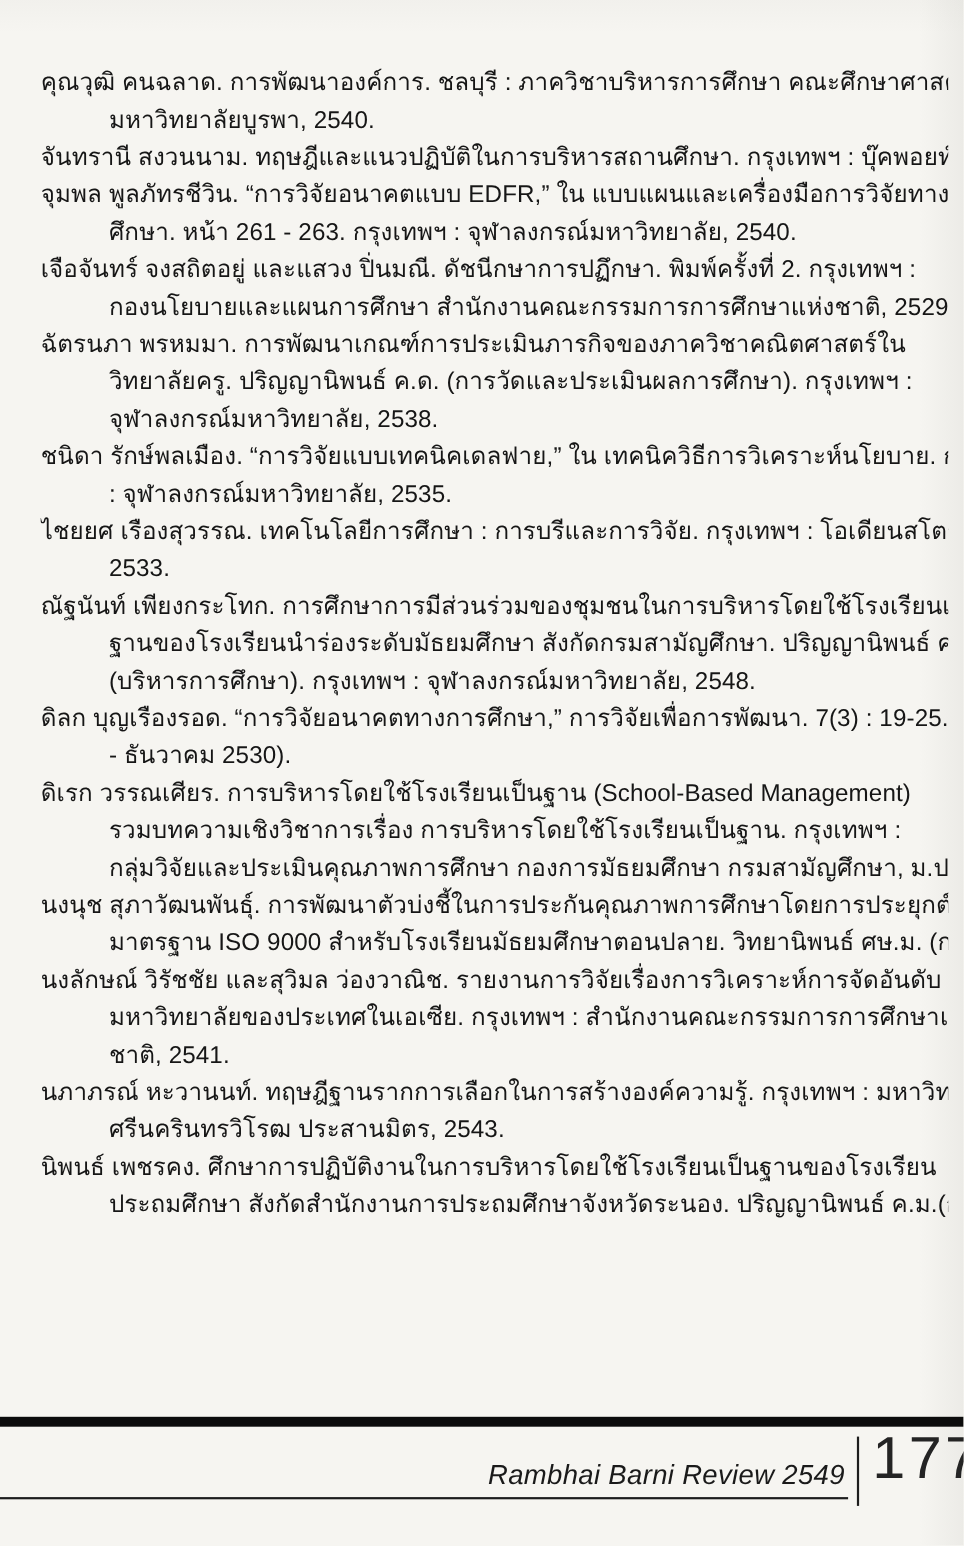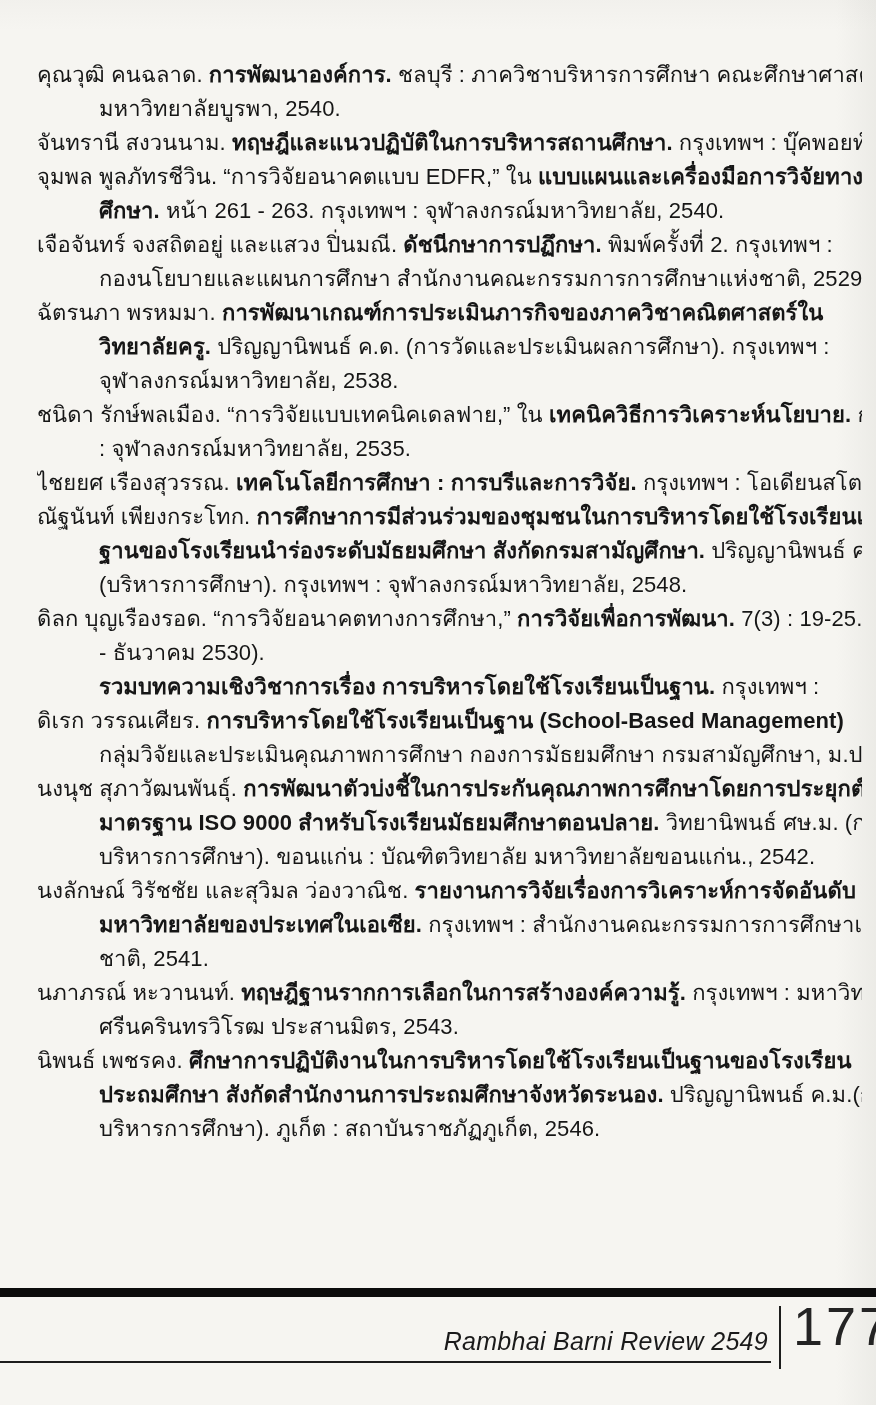--- a/index.html
+++ b/index.html
@@ -24,21 +24,21 @@
     top: 58px; left: 37px; right: 14px;
   }
   .ref-line {
     font-size: 22px;
     line-height: 34px;
     white-space: nowrap;
     letter-spacing: 0.1px;
     overflow: hidden;
   }
   .ref-line.cont { padding-left: 62px; }
-  .seg-b { font-weight: bold; }
+  .seg-b { font-weight: normal; }
   .footer-bar {
     position: absolute; left: 0; top: 1288px;
     width: 876px; height: 9px;
     background: #0c0c0c;
   }
   .footer-rule {
     position: absolute; left: 0; top: 1361px;
     width: 771px; height: 2px;
     background: #1d1d1d;
   }
@@ -89,53 +89,52 @@
       <div class="ref-line"><span>ฉัตรนภา  พรหมมา. </span><span class="seg-b">การพัฒนาเกณฑ์การประเมินภารกิจของภาควิชาคณิตศาสตร์ใน</span></div>
       <div class="ref-line cont"><span class="seg-b">วิทยาลัยครู. </span><span>ปริญญานิพนธ์  ค.ด. (การวัดและประเมินผลการศึกษา). กรุงเทพฯ :</span></div>
       <div class="ref-line cont"><span>จุฬาลงกรณ์มหาวิทยาลัย, 2538.</span></div>
     </div>
     <div>
       <div class="ref-line"><span>ชนิดา  รักษ์พลเมือง. “การวิจัยแบบเทคนิคเดลฟาย,” ใน </span><span class="seg-b">เทคนิควิธีการวิเคราะห์นโยบาย. </span><span>กรุงเทพฯ</span></div>
       <div class="ref-line cont"><span>: จุฬาลงกรณ์มหาวิทยาลัย, 2535.</span></div>
     </div>
     <div>
       <div class="ref-line"><span>ไชยยศ  เรืองสุวรรณ. </span><span class="seg-b">เทคโนโลยีการศึกษา : การบรีและการวิจัย. </span><span>กรุงเทพฯ : โอเดียนสโตร์,</span></div>
+      <div class="ref-line cont"><span>2533.</span></div>
     </div>
     <div>
       <div class="ref-line"><span>ณัฐนันท์  เพียงกระโทก. </span><span class="seg-b">การศึกษาการมีส่วนร่วมของชุมชนในการบริหารโดยใช้โรงเรียนเป็น</span></div>
       <div class="ref-line cont"><span class="seg-b">ฐานของโรงเรียนนำร่องระดับมัธยมศึกษา สังกัดกรมสามัญศึกษา. </span><span>ปริญญานิพนธ์  ค.ม.</span></div>
       <div class="ref-line cont"><span>(บริหารการศึกษา). กรุงเทพฯ : จุฬาลงกรณ์มหาวิทยาลัย, 2548.</span></div>
     </div>
     <div>
       <div class="ref-line"><span>ดิลก  บุญเรืองรอด. “การวิจัยอนาคตทางการศึกษา,” </span><span class="seg-b">การวิจัยเพื่อการพัฒนา. </span><span>7(3) : 19-25. (มกราคม</span></div>
       <div class="ref-line cont"><span>- ธันวาคม  2530).</span></div>
     </div>
     <div>
+      <div class="ref-line"><span>ดิเรก  วรรณเศียร. </span><span class="seg-b">การบริหารโดยใช้โรงเรียนเป็นฐาน (School-Based Management)</span></div>
       <div class="ref-line cont"><span class="seg-b">รวมบทความเชิงวิชาการเรื่อง การบริหารโดยใช้โรงเรียนเป็นฐาน. </span><span>กรุงเทพฯ :</span></div>
-      <div class="ref-line"><span>ดิเรก  วรรณเศียร. </span><span class="seg-b">การบริหารโดยใช้โรงเรียนเป็นฐาน (School-Based Management)</span></div>
       <div class="ref-line cont"><span>กลุ่มวิจัยและประเมินคุณภาพการศึกษา กองการมัธยมศึกษา กรมสามัญศึกษา, ม.ป.ป.</span></div>
     </div>
     <div>
       <div class="ref-line"><span>นงนุช  สุภาวัฒนพันธุ์. </span><span class="seg-b">การพัฒนาตัวบ่งชี้ในการประกันคุณภาพการศึกษาโดยการประยุกต์ใช้</span></div>
       <div class="ref-line cont"><span class="seg-b">มาตรฐาน  ISO 9000  สำหรับโรงเรียนมัธยมศึกษาตอนปลาย. </span><span>วิทยานิพนธ์ ศษ.ม. (การ</span></div>
-      <div class="ref-line cont"><span>บริหารการศึกษา).  ขอนแก่น : บัณฑิตวิทยาลัย มหาวิทยาลัยขอนแก่น., 2542.</span></div>
     </div>
     <div>
       <div class="ref-line"><span>นงลักษณ์  วิรัชชัย และสุวิมล ว่องวาณิช. </span><span class="seg-b">รายงานการวิจัยเรื่องการวิเคราะห์การจัดอันดับ</span></div>
       <div class="ref-line cont"><span class="seg-b">มหาวิทยาลัยของประเทศในเอเซีย. </span><span>กรุงเทพฯ : สำนักงานคณะกรรมการการศึกษาแห่ง</span></div>
       <div class="ref-line cont"><span>ชาติ, 2541.</span></div>
     </div>
     <div>
       <div class="ref-line"><span>นภาภรณ์  หะวานนท์. </span><span class="seg-b">ทฤษฎีฐานรากการเลือกในการสร้างองค์ความรู้. </span><span>กรุงเทพฯ : มหาวิทยาลัย</span></div>
       <div class="ref-line cont"><span>ศรีนครินทรวิโรฒ  ประสานมิตร, 2543.</span></div>
     </div>
     <div>
       <div class="ref-line"><span>นิพนธ์  เพชรคง. </span><span class="seg-b">ศึกษาการปฏิบัติงานในการบริหารโดยใช้โรงเรียนเป็นฐานของโรงเรียน</span></div>
       <div class="ref-line cont"><span class="seg-b">ประถมศึกษา สังกัดสำนักงานการประถมศึกษาจังหวัดระนอง. </span><span>ปริญญานิพนธ์ ค.ม.(การ</span></div>
-      <div class="ref-line cont"><span>บริหารการศึกษา). ภูเก็ต : สถาบันราชภัฏภูเก็ต, 2546.</span></div>
     </div>
   </div>
 
 <div class="footer-bar"></div>
 <div class="journal">Rambhai Barni Review 2549</div>
 <div class="footer-rule"></div>
 <div class="footer-vline"></div>
 <div class="pagenum">177</div>
 
 </body></html>

